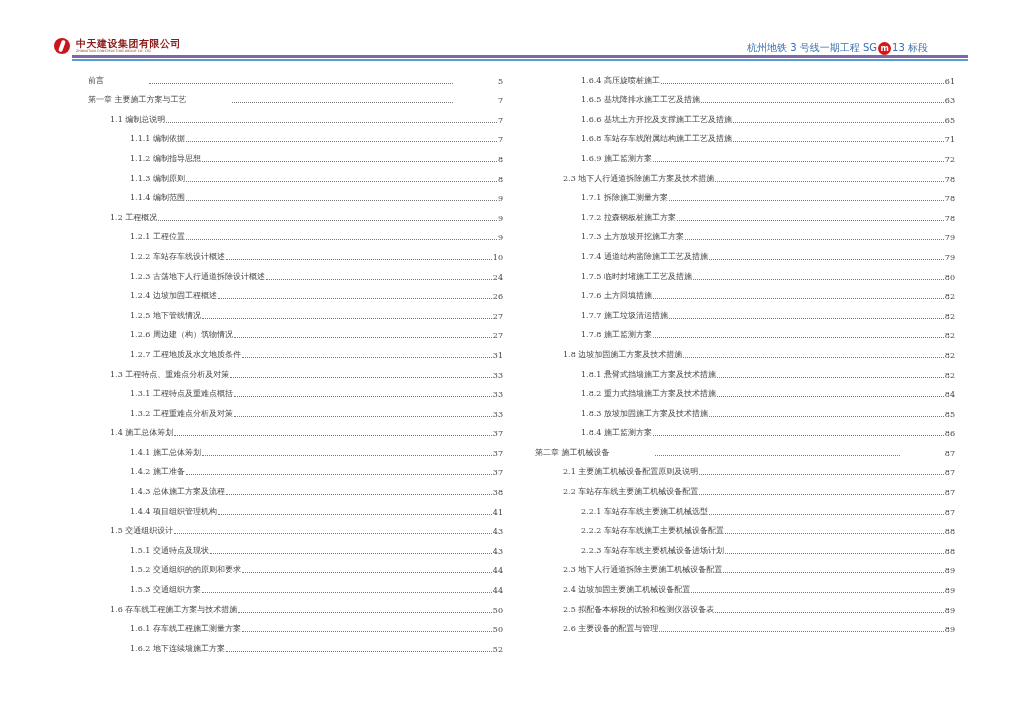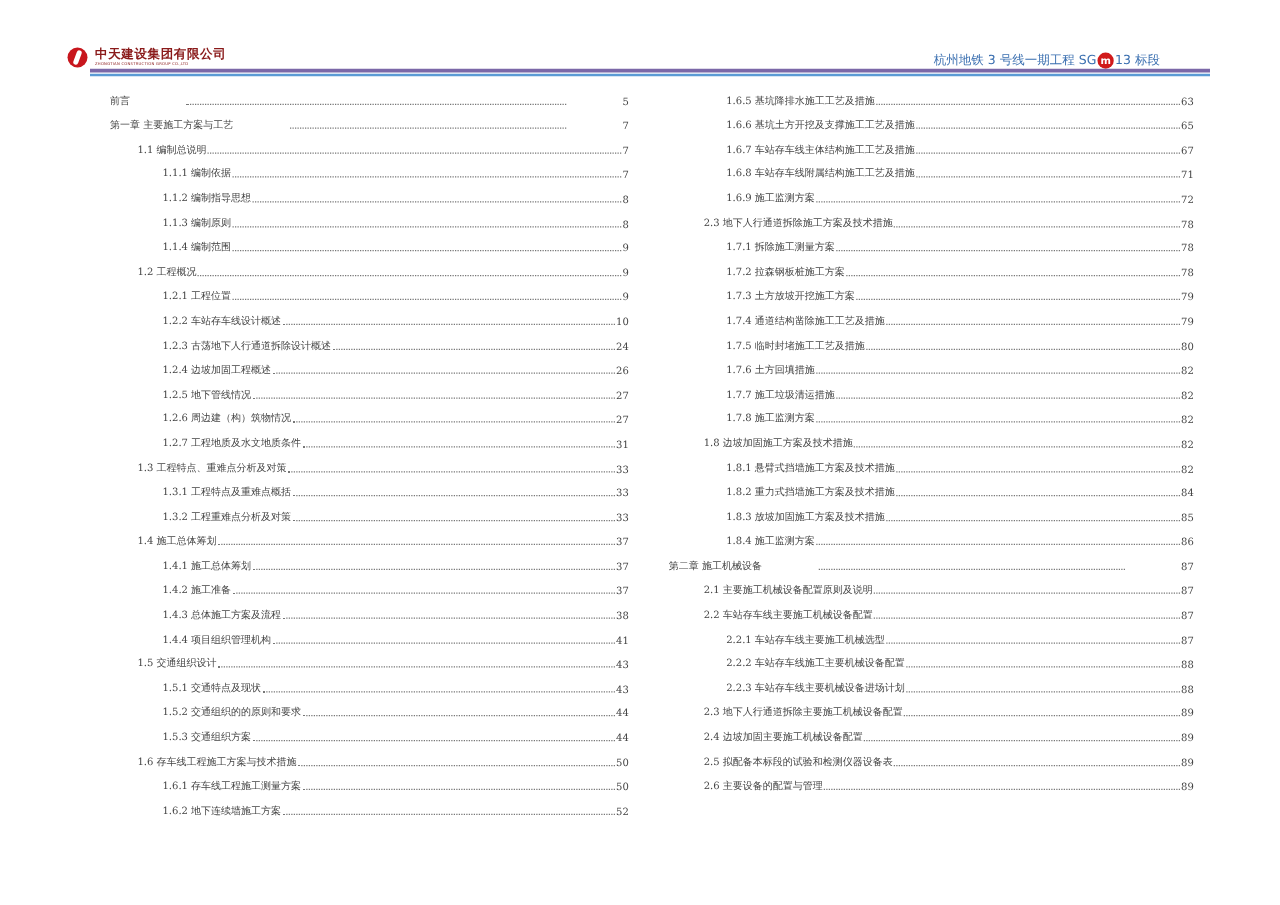--- a/index.html
+++ b/index.html
@@ -196,33 +196,33 @@
       <span class="page">50</span>
     </div>
     <div class="toc-row lvl2">
       <span class="title">1.6.2 地下连续墙施工方案</span>
       <span class="dots"></span>
       <span class="page">52</span>
     </div>
   </div>
 <div class="col col-right" id="toc-right">
     <div class="toc-row lvl2">
+      <span class="title">1.6.4 高压旋喷桩施工</span>
+      <span class="dots"></span>
+      <span class="page">61</span>
+    </div>
+    <div class="toc-row lvl2">
       <span class="title">1.6.5 基坑降排水施工工艺及措施</span>
       <span class="dots"></span>
       <span class="page">63</span>
     </div>
     <div class="toc-row lvl2">
       <span class="title">1.6.6 基坑土方开挖及支撑施工工艺及措施</span>
       <span class="dots"></span>
       <span class="page">65</span>
-    </div>
-    <div class="toc-row lvl2">
-      <span class="title">1.6.7 车站存车线主体结构施工工艺及措施</span>
-      <span class="dots"></span>
-      <span class="page">67</span>
     </div>
     <div class="toc-row lvl2">
       <span class="title">1.6.8 车站存车线附属结构施工工艺及措施</span>
       <span class="dots"></span>
       <span class="page">71</span>
     </div>
     <div class="toc-row lvl2">
       <span class="title">1.6.9 施工监测方案</span>
       <span class="dots"></span>
       <span class="page">72</span>

